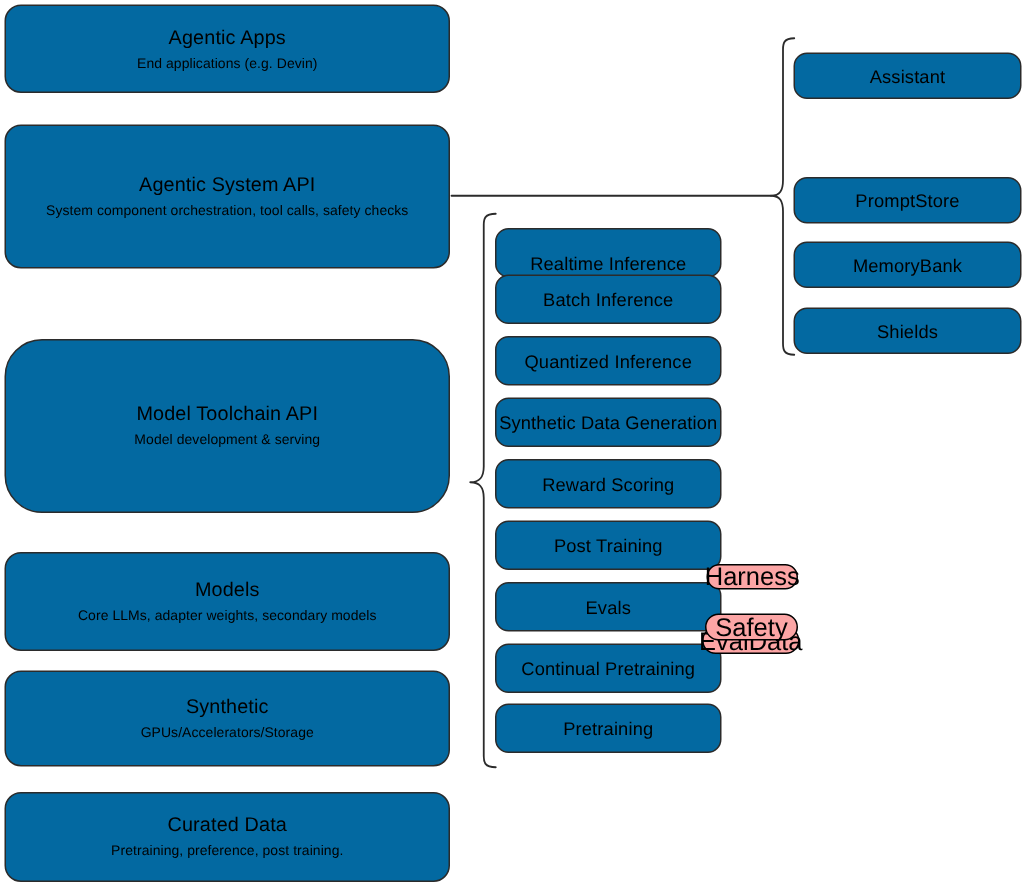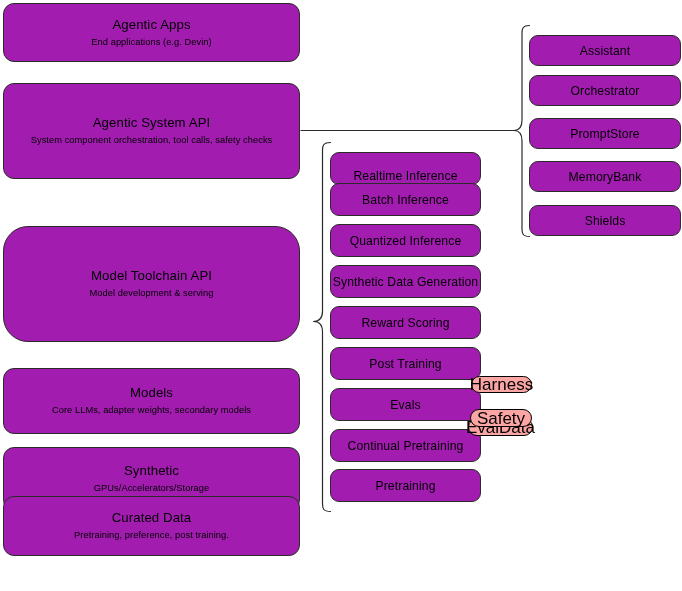--- a/index.html
+++ b/index.html
@@ -21,21 +21,21 @@
     width: 682px;
     height: 591px;
   }
 
   
   .box {
     position: absolute;
     box-sizing: border-box;
     border: 1.2px solid #2b2b2b;
     border-radius: 11px;
-    background: #a21caf;
+    background: #0369a1;
     display: flex;
     flex-direction: column;
     align-items: center;
     justify-content: center;
     text-align: center;
   }
   .box .title {
     font-size: 13.2px;
     line-height: 16px;
     color: #000;
@@ -147,21 +147,21 @@
   <div class="box left-box" style="top:368px;height:66px;">
     <div class="title">Models</div>
     <div class="subtitle">Core LLMs, adapter weights, secondary models</div>
   </div>
 
   <div class="box left-box" style="top:447px;height:64px;">
     <div class="title">Synthetic</div>
     <div class="subtitle">GPUs/Accelerators/Storage</div>
   </div>
 
-  <div class="box left-box" style="top:496px;height:60px;">
+  <div class="box left-box" style="top:528px;height:60px;">
     <div class="title">Curated Data</div>
     <div class="subtitle">Pretraining, preference, post training.</div>
   </div>
 
   <div class="box mid-box" style="top:152px;justify-content:flex-end;">
     <div class="title">Realtime Inference</div>
   </div>
 
   <div class="box mid-box" style="top:183px;">
     <div class="title">Batch Inference</div>
@@ -198,23 +198,20 @@
   <div class="pill" style="left:471px;top:376px;width:61px;height:17px;">Harness</div>
 
   <div class="pill" style="left:468px;top:394px;width:65px;height:18px;margin-top:24px;">EvalData</div>
 
   <div class="pill" style="left:470px;top:409px;width:62px;height:18px;">Safety</div>
 
   <div class="box right-box" style="top:35px;">
     <div class="title">Assistant</div>
   </div>
 
-  <div class="box right-box" style="top:75px;">
-    <div class="title">Orchestrator</div>
-  </div>
 
   <div class="box right-box" style="top:118px;">
     <div class="title">PromptStore</div>
   </div>
 
   <div class="box right-box" style="top:161px;">
     <div class="title">MemoryBank</div>
   </div>
 
   <div class="box right-box" style="top:205px;">

